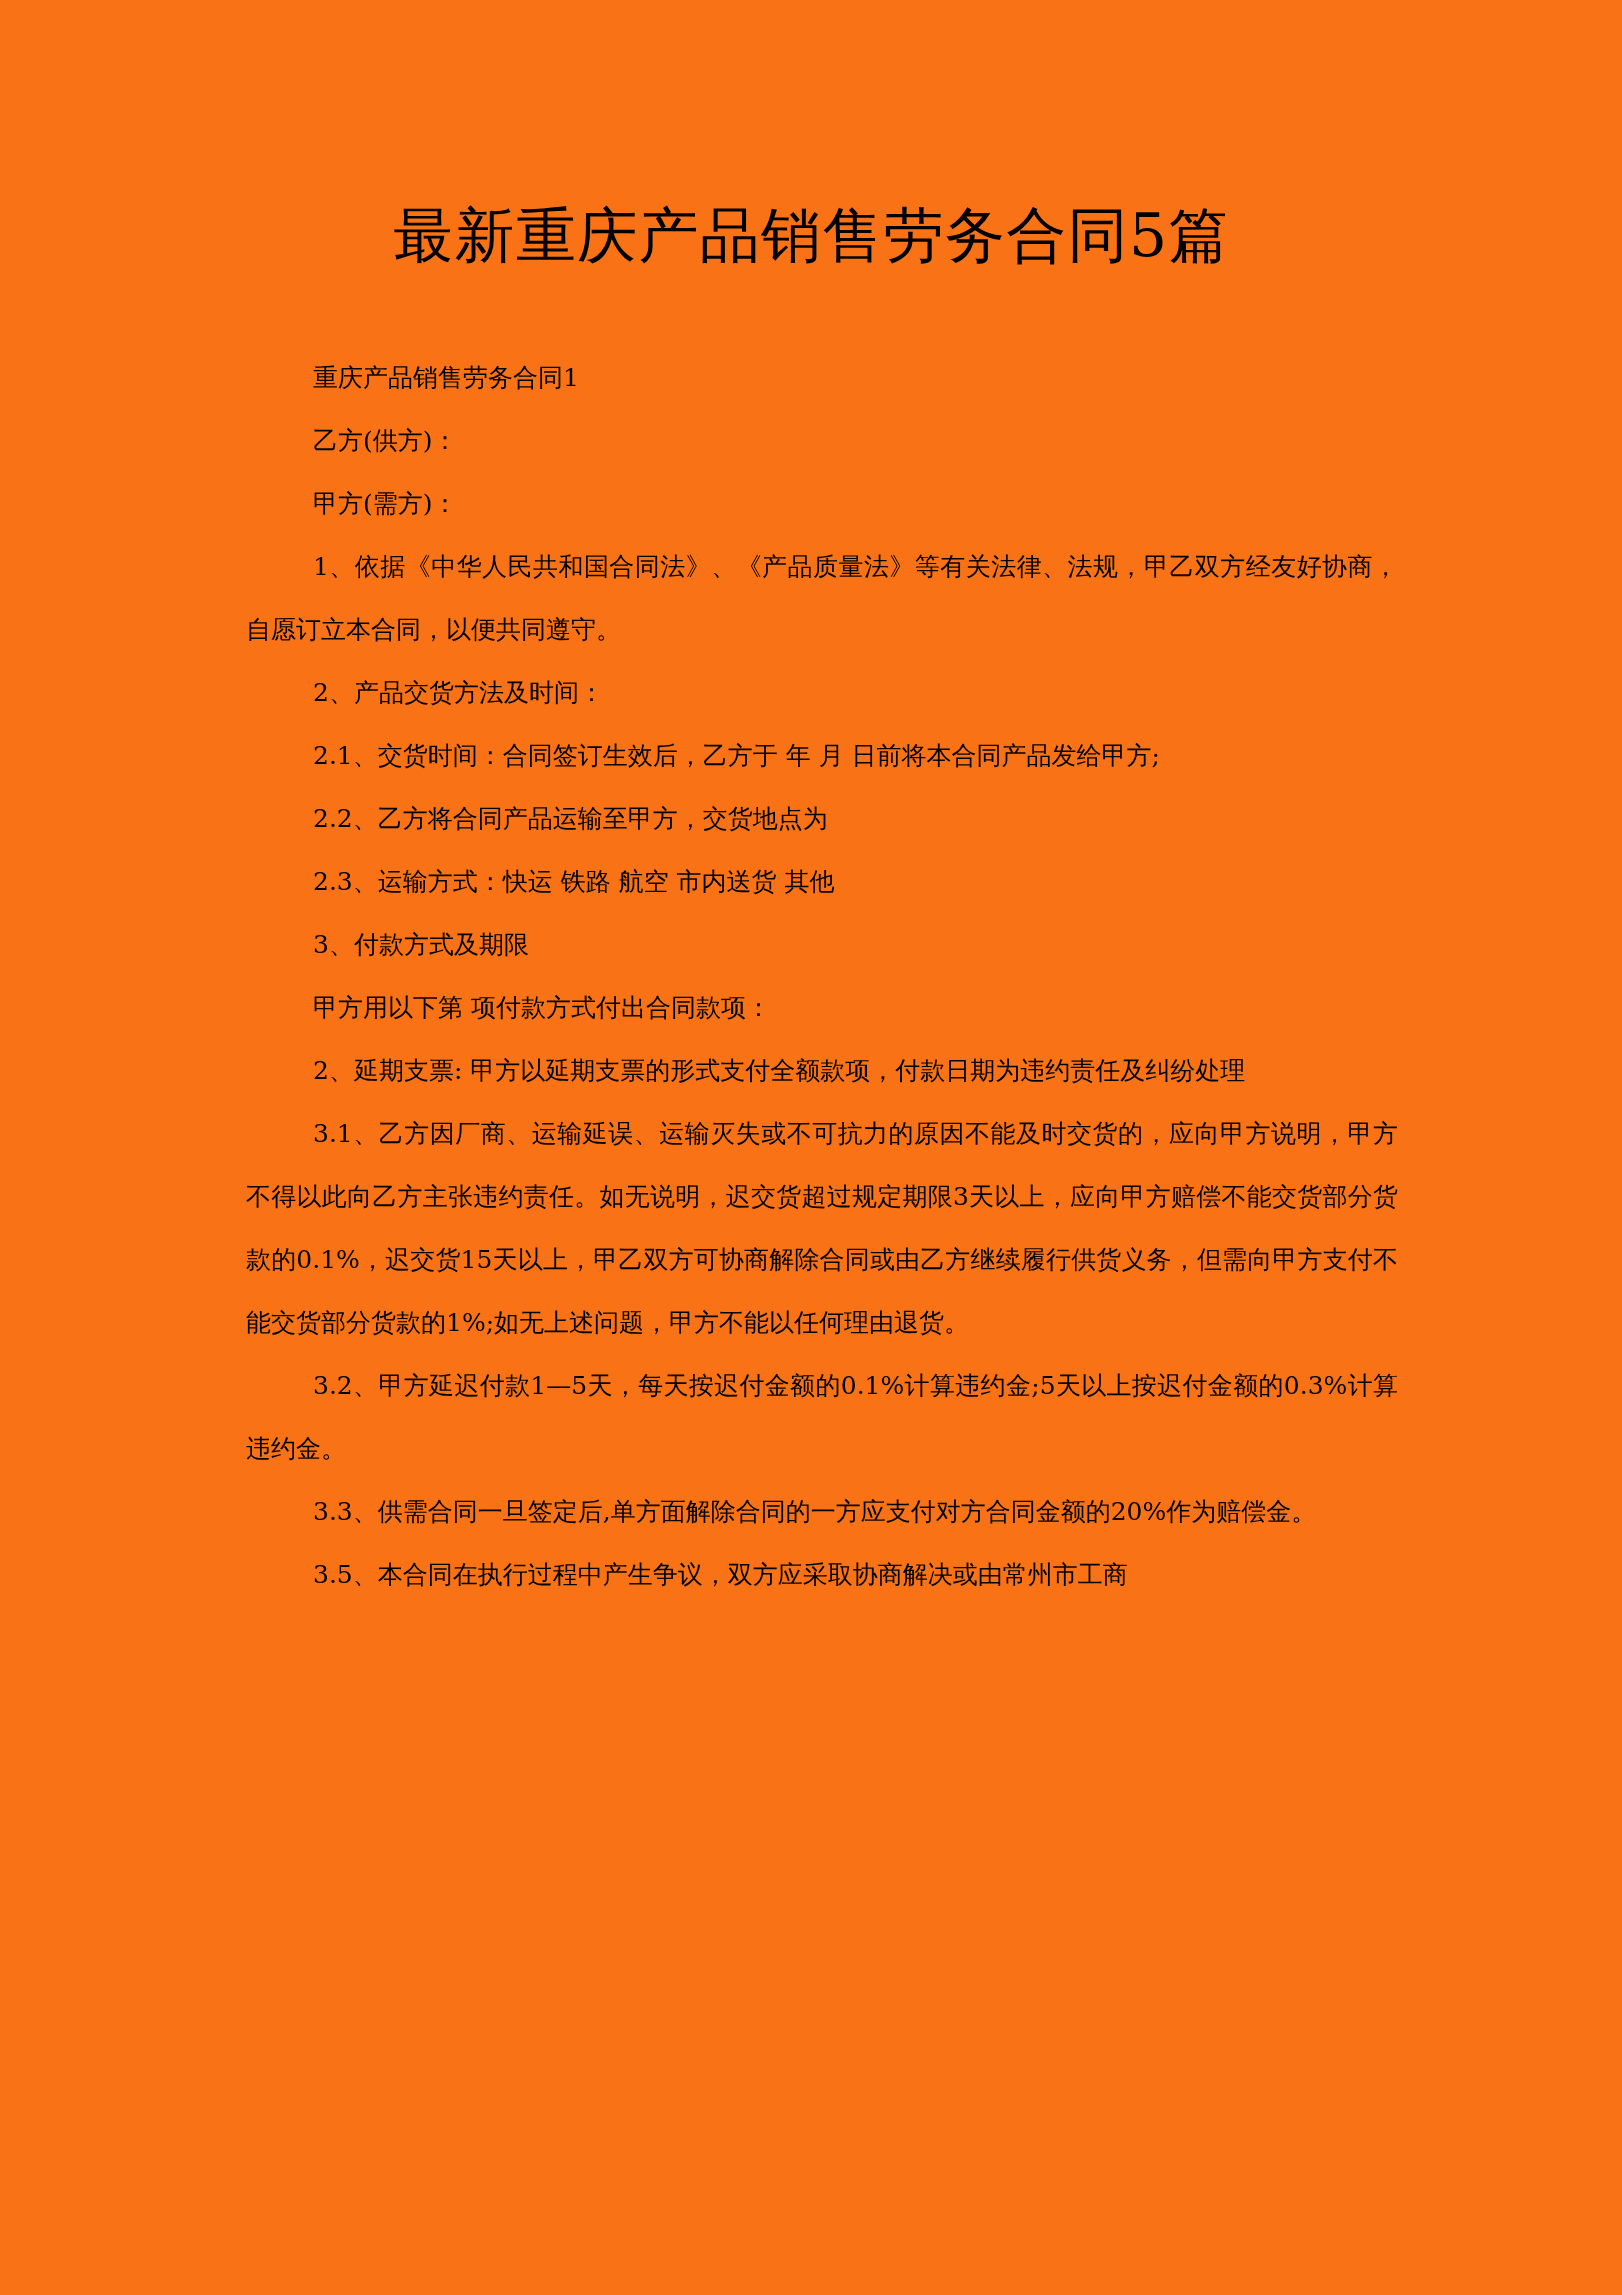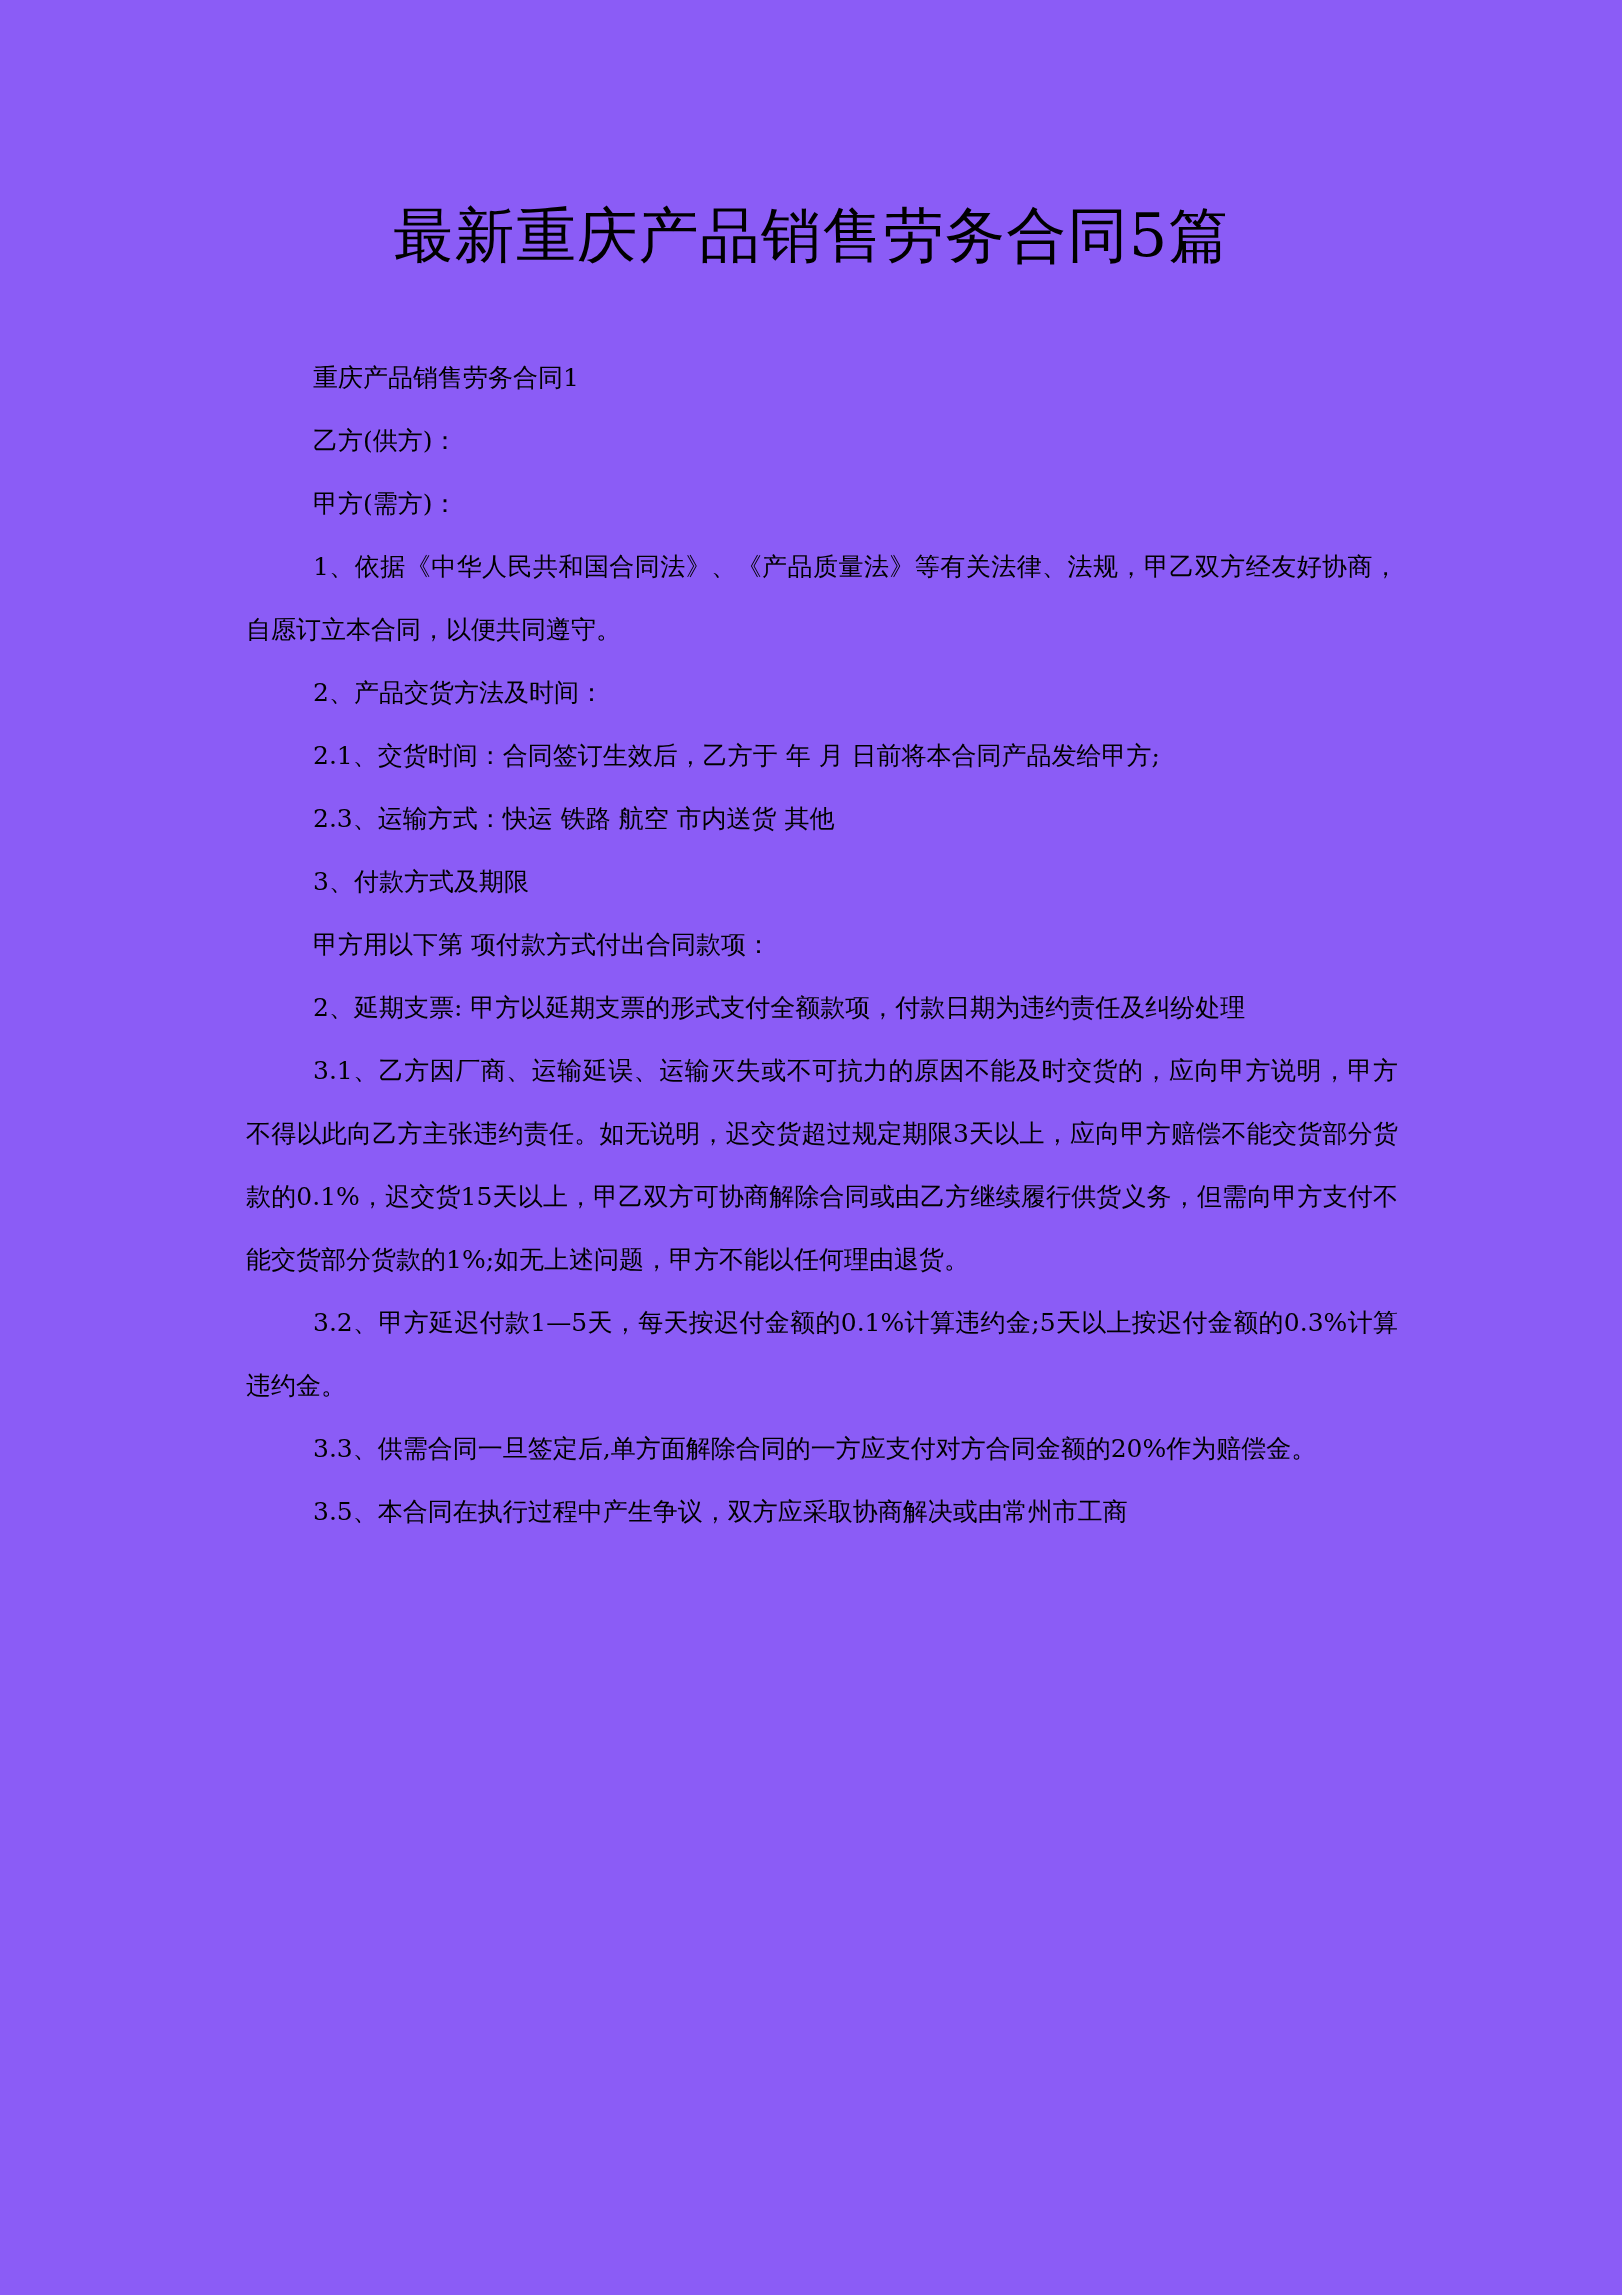--- a/index.html
+++ b/index.html
@@ -14,21 +14,21 @@
       overflow: hidden;
       font-family: "DejaVu Serif", "Liberation Serif", serif;
       color: #000000;
     }
     .page {
       position: absolute;
       left: 0;
       top: 0;
       width: 1623px;
       height: 2295px;
-      background: #8b5cf6;
+      background: #f97316;
     }
     .doc-title {
       position: absolute;
       left: 0;
       width: 1623px;
       top: 196px;
       text-align: center;
       font-size: 60px;
       line-height: 79px;
       font-weight: normal;
@@ -57,20 +57,21 @@
 <div class="page">
   <h1 class="doc-title">最新重庆产品销售劳务合同5篇</h1>
 
   <div class="body-text">
     <p class="para">重庆产品销售劳务合同1</p>
     <p class="para">乙方(供方)：</p>
     <p class="para">甲方(需方)：</p>
     <p class="para">1、依据《中华人民共和国合同法》、《产品质量法》等有关法律、法规，甲乙双方经友好协商，自愿订立本合同，以便共同遵守。</p>
     <p class="para">2、产品交货方法及时间：</p>
     <p class="para">2.1、交货时间：合同签订生效后，乙方于 年 月 日前将本合同产品发给甲方;</p>
+    <p class="para">2.2、乙方将合同产品运输至甲方，交货地点为</p>
     <p class="para">2.3、运输方式：快运 铁路 航空 市内送货 其他</p>
     <p class="para">3、付款方式及期限</p>
     <p class="para">甲方用以下第 项付款方式付出合同款项：</p>
     <p class="para">2、延期支票: 甲方以延期支票的形式支付全额款项，付款日期为违约责任及纠纷处理</p>
     <p class="para">3.1、乙方因厂商、运输延误、运输灭失或不可抗力的原因不能及时交货的，应向甲方说明，甲方不得以此向乙方主张违约责任。如无说明，迟交货超过规定期限3天以上，应向甲方赔偿不能交货部分货款的0.1%，迟交货15天以上，甲乙双方可协商解除合同或由乙方继续履行供货义务，但需向甲方支付不能交货部分货款的1%;如无上述问题，甲方不能以任何理由退货。</p>
     <p class="para">3.2、甲方延迟付款1—5天，每天按迟付金额的0.1%计算违约金;5天以上按迟付金额的0.3%计算违约金。</p>
     <p class="para">3.3、供需合同一旦签定后,单方面解除合同的一方应支付对方合同金额的20%作为赔偿金。</p>
     <p class="para">3.5、本合同在执行过程中产生争议，双方应采取协商解决或由常州市工商</p>
   </div>
 </div>

